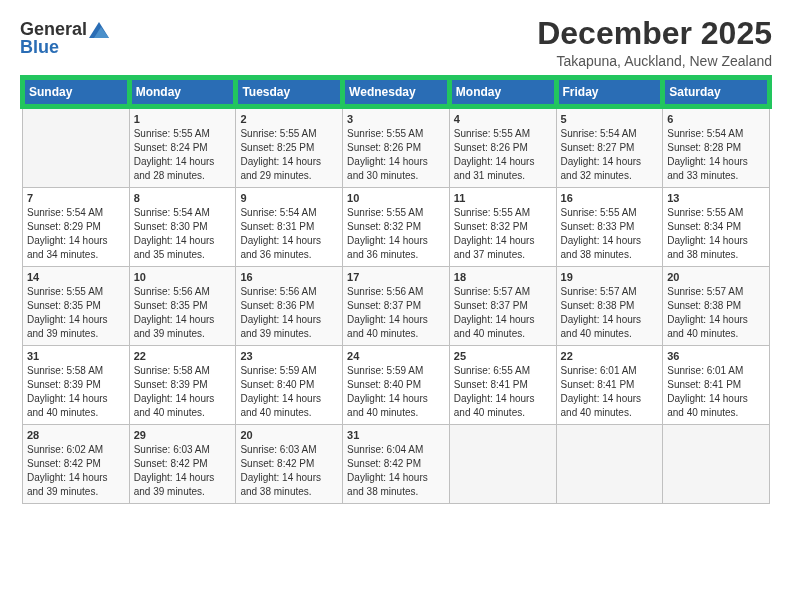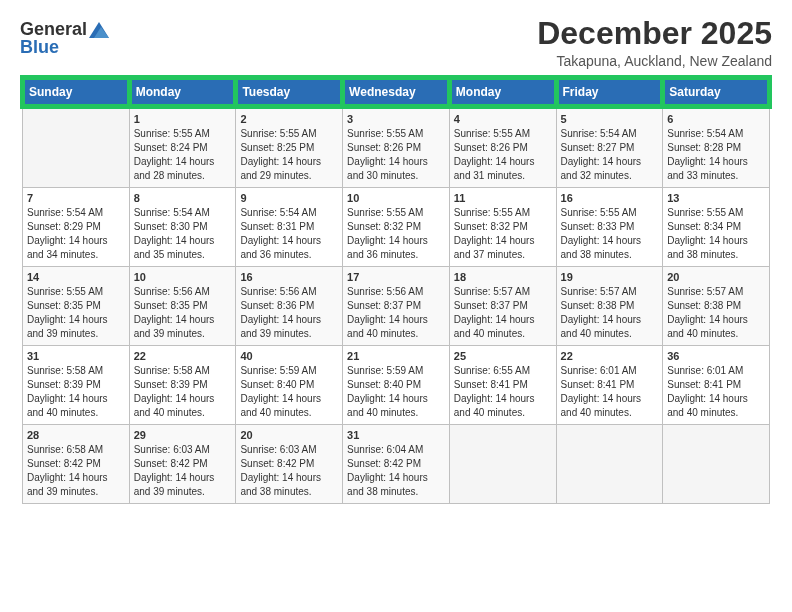--- a/index.html
+++ b/index.html
@@ -281,28 +281,28 @@
 and 40 minutes.</div>
           </td>
           <td>
             <span class="day-num">22</span>
             <div class="cell-info" style="white-space: pre-line;">Sunrise: 5:58 AM
 Sunset: 8:39 PM
 Daylight: 14 hours
 and 40 minutes.</div>
           </td>
           <td>
-            <span class="day-num">40</span>
+            <span class="day-num">23</span>
             <div class="cell-info" style="white-space: pre-line;">Sunrise: 5:59 AM
 Sunset: 8:40 PM
 Daylight: 14 hours
 and 40 minutes.</div>
           </td>
           <td>
-            <span class="day-num">21</span>
+            <span class="day-num">24</span>
             <div class="cell-info" style="white-space: pre-line;">Sunrise: 5:59 AM
 Sunset: 8:40 PM
 Daylight: 14 hours
 and 40 minutes.</div>
           </td>
           <td>
             <span class="day-num">25</span>
             <div class="cell-info" style="white-space: pre-line;">Sunrise: 6:55 AM
 Sunset: 8:41 PM
 Daylight: 14 hours
@@ -319,21 +319,21 @@
             <span class="day-num">36</span>
             <div class="cell-info" style="white-space: pre-line;">Sunrise: 6:01 AM
 Sunset: 8:41 PM
 Daylight: 14 hours
 and 40 minutes.</div>
           </td>
         </tr>
         <tr>
           <td>
             <span class="day-num">28</span>
-            <div class="cell-info" style="white-space: pre-line;">Sunrise: 6:58 AM
+            <div class="cell-info" style="white-space: pre-line;">Sunrise: 6:02 AM
 Sunset: 8:42 PM
 Daylight: 14 hours
 and 39 minutes.</div>
           </td>
           <td>
             <span class="day-num">29</span>
             <div class="cell-info" style="white-space: pre-line;">Sunrise: 6:03 AM
 Sunset: 8:42 PM
 Daylight: 14 hours
 and 39 minutes.</div>

